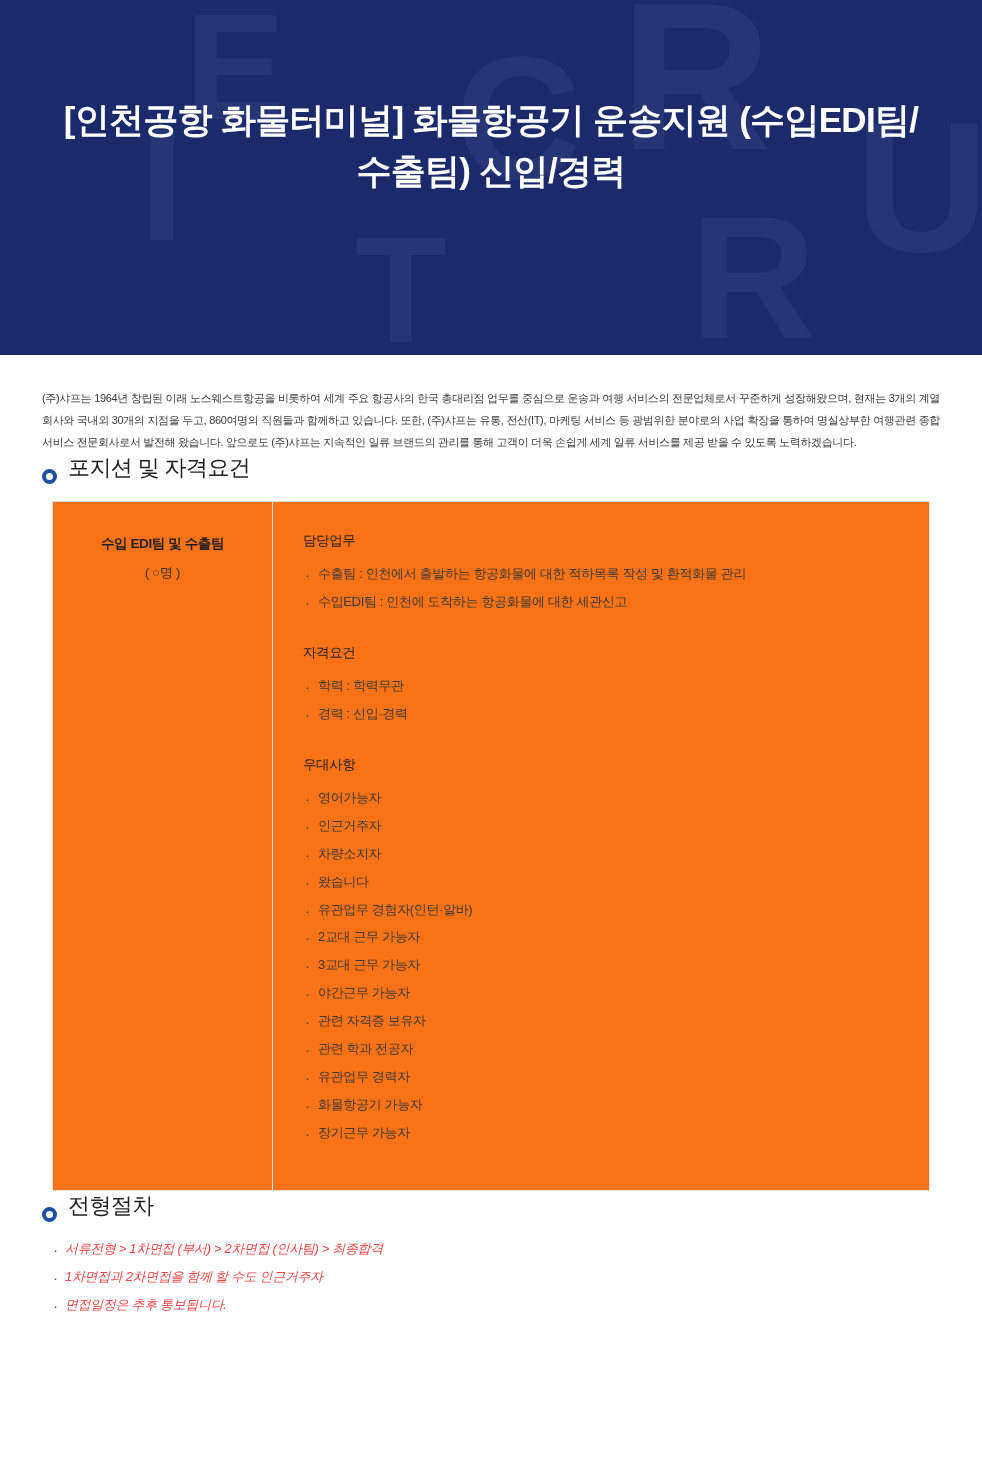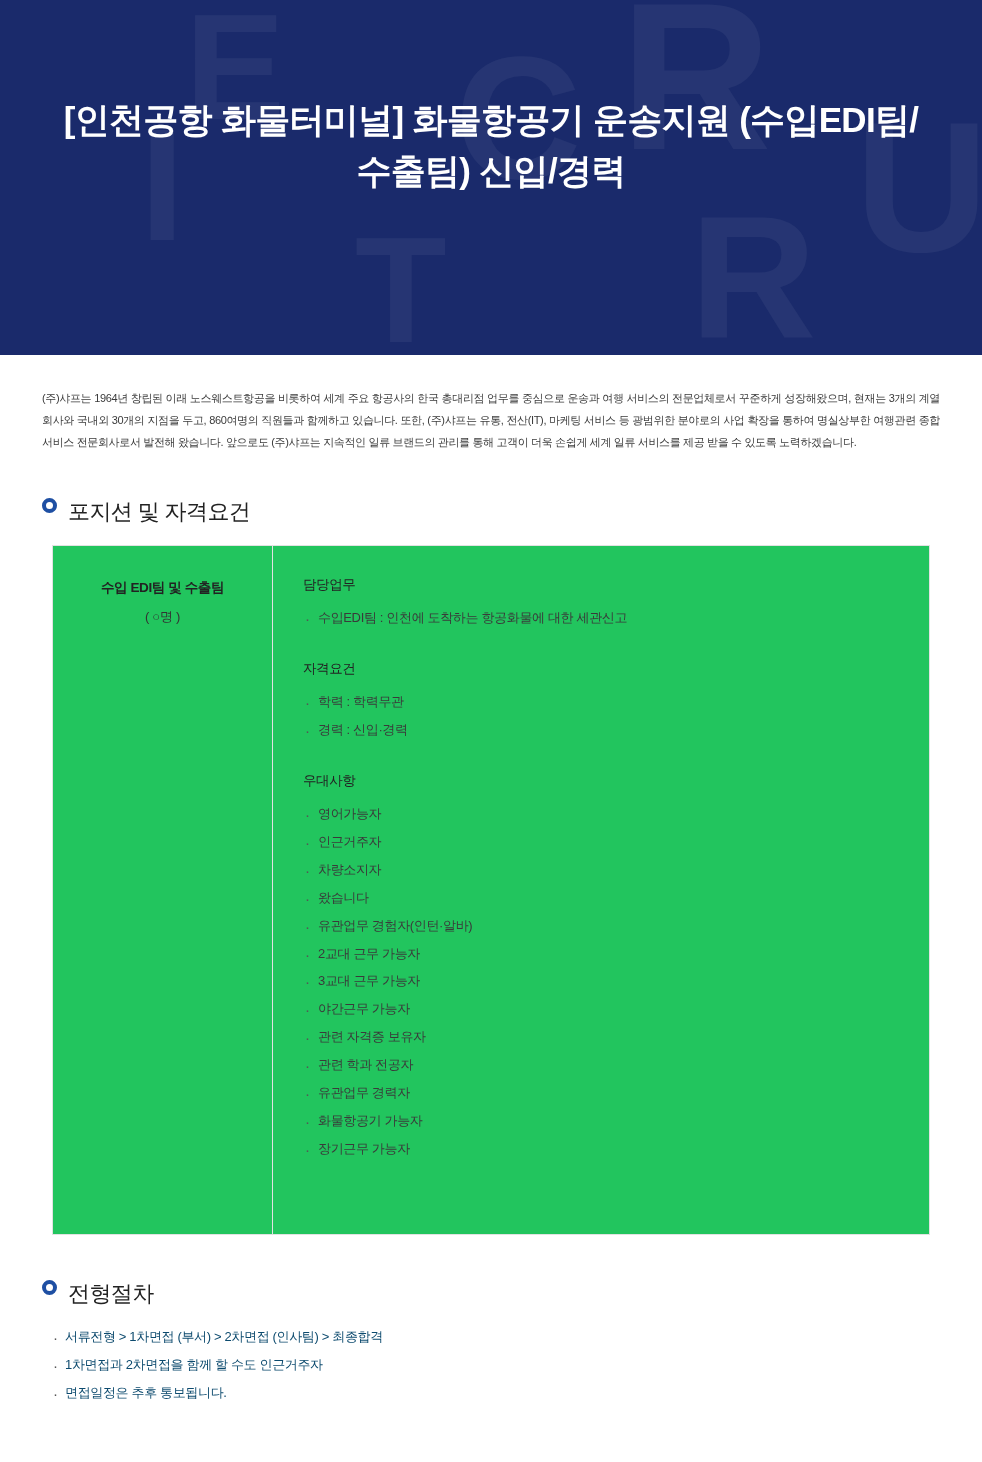--- a/index.html
+++ b/index.html
@@ -67,24 +67,23 @@
     font-size: 11px;
     line-height: 2.0;
     color: #3a3a3a;
     letter-spacing: -0.35px;
     text-align: justify;
   }
 
   
   .section-head {
     display: flex;
-    align-items: flex-start;
+    align-items: flex-end;
     gap: 11px;
     padding: 0 42px;
-    margin-top: 44px;
   }
   .bullet-ring {
     width: 15px;
     height: 15px;
     border-radius: 50%;
     border: 4px solid #1e4fa3;
     background: #ffffff;
     flex: 0 0 auto;
     position: relative;
     top: 1px;
@@ -96,21 +95,21 @@
     color: #222222;
     letter-spacing: -0.6px;
   }
 
   
   .position-table {
     margin: 18px 52px 0 52px;
     border: 1px solid #e2e2e2;
     display: flex;
     min-height: 690px;
-    background: #22c55e;
+    background: #f97316;
   }
   .pt-left {
     width: 220px;
     flex: 0 0 220px;
     border-right: 1px solid #e2e2e2;
     padding: 32px 10px 0 10px;
     text-align: center;
   }
   .pt-left .team-name {
     font-size: 13.5px;
@@ -167,22 +166,23 @@
   .process ul {
     list-style: none;
     margin: 0;
     padding: 0;
   }
   .process li {
     position: relative;
     padding-left: 13px;
     font-size: 13px;
     line-height: 2.15;
-    color: #0c4a6e;
+    color: #ef4444;
     letter-spacing: -0.35px;
+    font-style: italic;
   }
   .process li::before {
     content: "·";
     position: absolute;
     left: 1px;
     top: -1px;
     color: #555;
     font-size: 15px;
     line-height: 2.15;
   }
@@ -215,20 +215,21 @@
 <section class="position-table">
   <div class="pt-left">
     <div class="team-name">수입 EDI팀 및 수출팀</div>
     <div class="team-count">( ○명 )</div>
   </div>
   <div class="pt-right">
 
     <div class="block">
       <p class="block-title">담당업무</p>
       <ul class="dotlist">
+        <li>수출팀 : 인천에서 출발하는 항공화물에 대한 적하목록 작성 및 환적화물 관리</li>
         <li>수입EDI팀 : 인천에 도착하는 항공화물에 대한 세관신고</li>
       </ul>
     </div>
 
     <div class="block">
       <p class="block-title">자격요건</p>
       <ul class="dotlist">
         <li>학력 : 학력무관</li>
         <li>경력 : 신입·경력</li>
       </ul>

